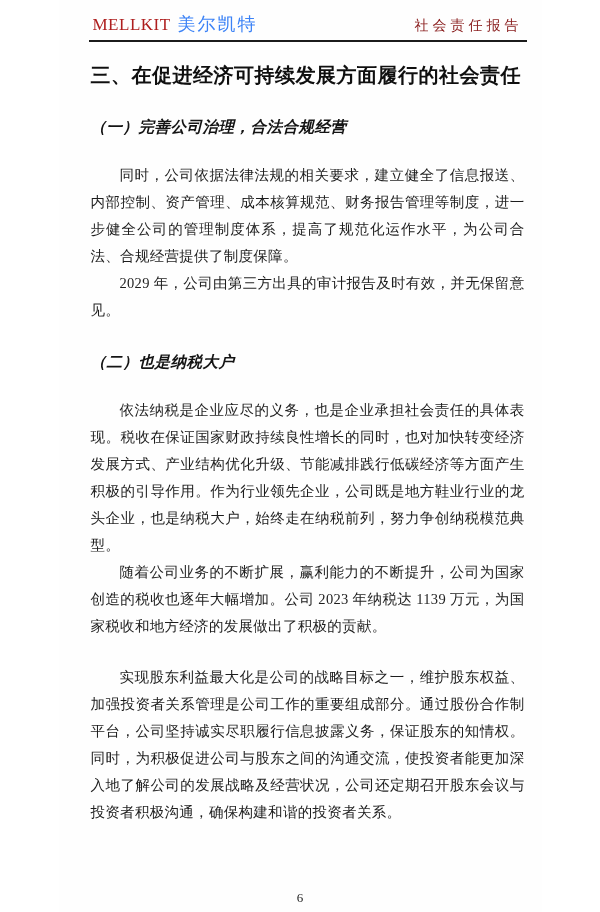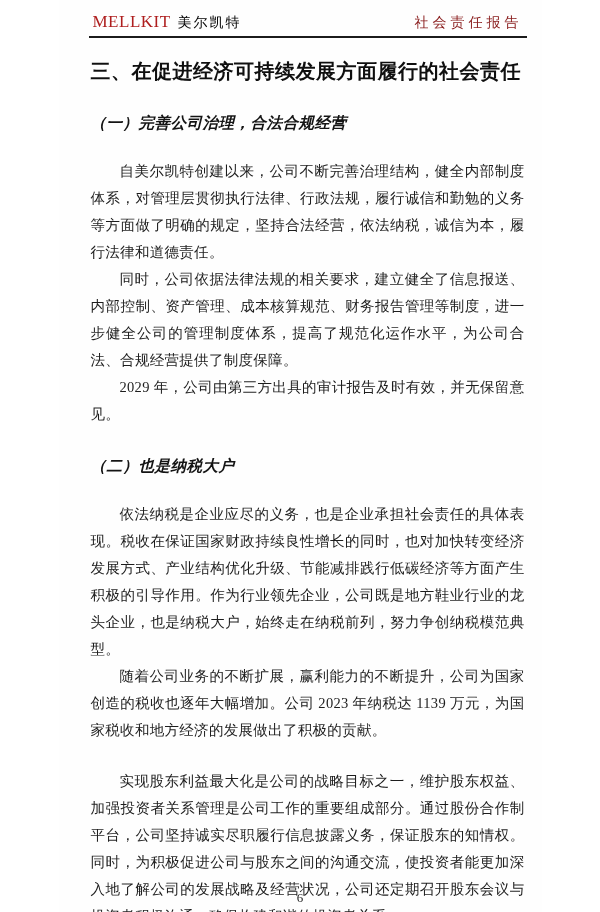--- a/index.html
+++ b/index.html
@@ -27,22 +27,22 @@
     padding: 2px 2px 4px 2px;
   }
   .hdr-left { display: flex; align-items: baseline; gap: 7px; }
   .brand-latin {
     font-family: "Liberation Serif", serif;
     font-size: 17px;
     letter-spacing: 0.5px;
     color: #ae1e1e;
   }
   .brand-cn {
-    font-size: 14px;
-    color: #000000;
+    font-size: 18px;
+    color: #3b82f6;
     letter-spacing: 2px;
   }
   .doc-title {
     font-size: 14px;
     color: #8b2020;
     letter-spacing: 4px;
     font-style: normal;
   }
   .hdr-rule {
     height: 0;
@@ -105,21 +105,20 @@
     <div class="doc-title">社会责任报告</div>
   </div>
 
   <div class="hdr-rule"></div>
 
   <h1 class="chapter-title">三、在促进经济可持续发展方面履行的社会责任</h1>
 
   <section>
     <h2 class="sec-heading">（一）完善公司治理，合法合规经营</h2>
     <div class="par-group">
-      <p class="body-par">自美尔凯特创建以来，公司不断完善治理结构，健全内部制度体系，对管理层贯彻执行法律、行政法规，履行诚信和勤勉的义务等方面做了明确的规定，坚持合法经营，依法纳税，诚信为本，履行法律和道德责任。</p>
       <p class="body-par">同时，公司依据法律法规的相关要求，建立健全了信息报送、内部控制、资产管理、成本核算规范、财务报告管理等制度，进一步健全公司的管理制度体系，提高了规范化运作水平，为公司合法、合规经营提供了制度保障。</p>
       <p class="body-par">2029 年，公司由第三方出具的审计报告及时有效，并无保留意见。</p>
     </div>
   </section>
 
   <section>
     <h2 class="sec-heading">（二）也是纳税大户</h2>
     <div class="par-group">
       <p class="body-par">依法纳税是企业应尽的义务，也是企业承担社会责任的具体表现。税收在保证国家财政持续良性增长的同时，也对加快转变经济发展方式、产业结构优化升级、节能减排践行低碳经济等方面产生积极的引导作用。作为行业领先企业，公司既是地方鞋业行业的龙头企业，也是纳税大户，始终走在纳税前列，努力争创纳税模范典型。</p>
       <p class="body-par">随着公司业务的不断扩展，赢利能力的不断提升，公司为国家创造的税收也逐年大幅增加。公司 2023 年纳税达 1139 万元，为国家税收和地方经济的发展做出了积极的贡献。</p>

